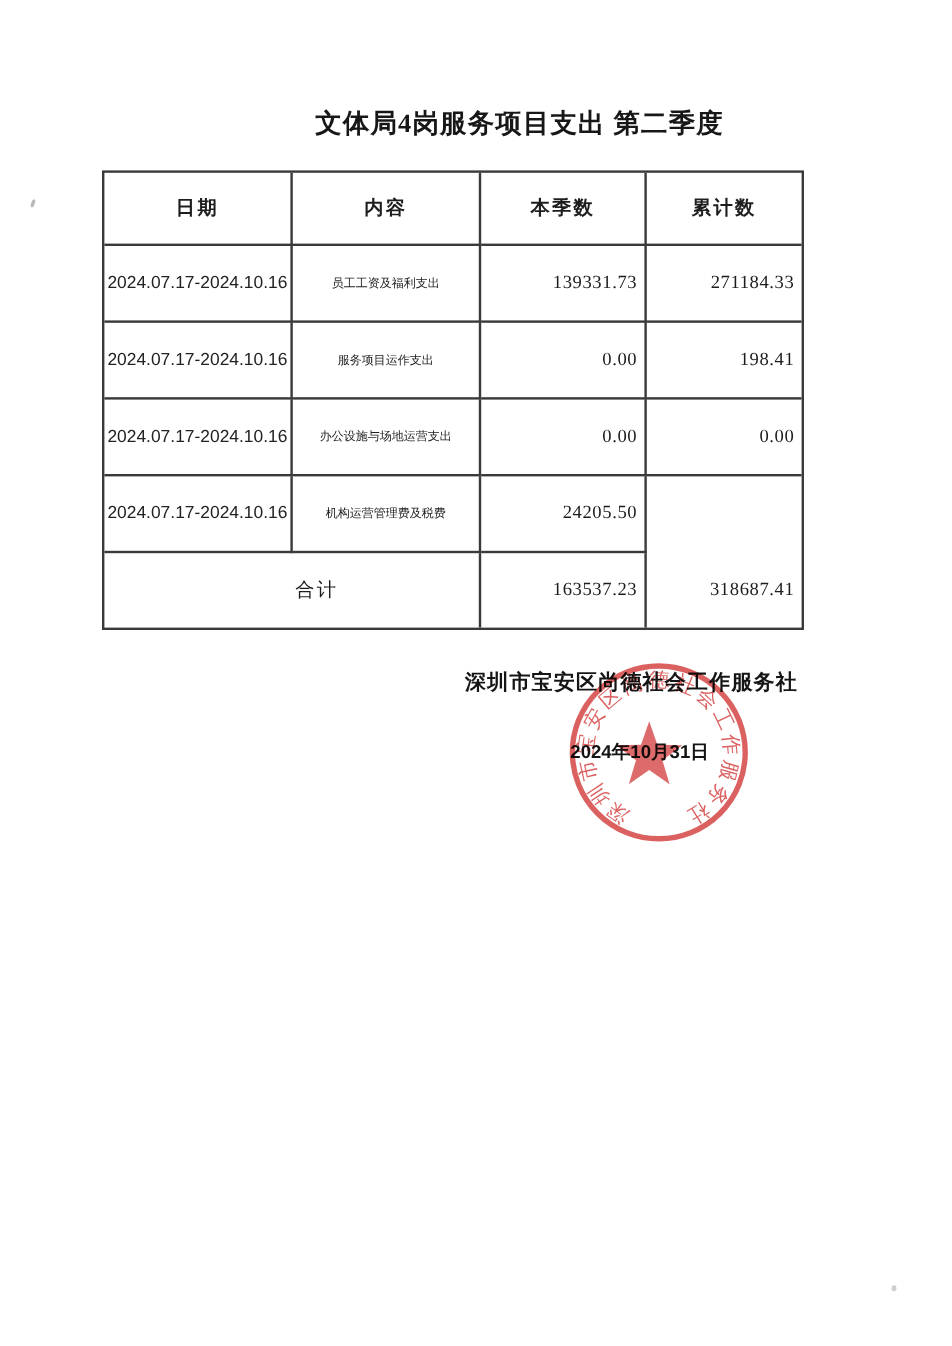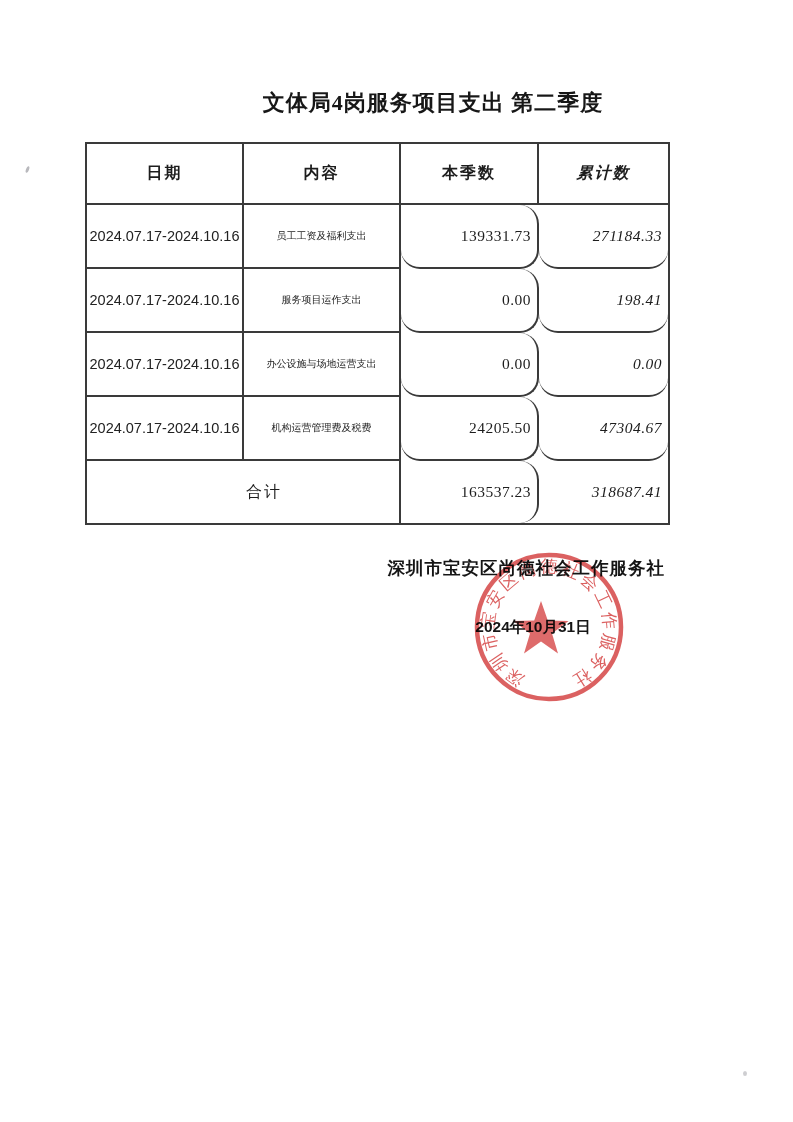--- a/index.html
+++ b/index.html
@@ -34,35 +34,34 @@
   .cell{
     border-right:2px solid #3a3a3a;
     border-bottom:2px solid #3a3a3a;
     display:flex;
     align-items:center;
     justify-content:center;
     font-size:15px;
     color:#1d1d1d;
     overflow:hidden;
   }
-  .cell.lastcol{border-right:none;font-style:italic;}
+  .cell.lastcol{border-right:none;}
   .cell.lastrow{border-bottom:none;margin-left:42px;}
   .cell.hdr{font-weight:bold;font-size:16px;letter-spacing:2px;}
   .cell.date{
     font-family:Liberation Sans, sans-serif;
     font-size:14.5px;
     letter-spacing:0;
     color:#222;
   }
   .cell.num{
     justify-content:flex-end;
     padding-right:6px;
     font-size:15.5px;
     letter-spacing:0.5px;
-    border-radius:19px;
   }
   .cell.content{font-size:10px;letter-spacing:0;}
   .cell.span2{grid-column:span 2;font-size:16px;letter-spacing:2px;}
   
   .org-line{
     position:absolute;
     top:556px;right:128px;
     font-size:17.5px;
     font-weight:bold;
     letter-spacing:1px;
@@ -113,21 +112,20 @@
     <div class="cell num lastcol">198.41</div>
 
     <div class="cell date">2024.07.17-2024.10.16</div>
     <div class="cell content">办公设施与场地运营支出</div>
     <div class="cell num">0.00</div>
     <div class="cell num lastcol">0.00</div>
 
     <div class="cell date">2024.07.17-2024.10.16</div>
     <div class="cell content">机构运营管理费及税费</div>
     <div class="cell num">24205.50</div>
-    <div class="cell num lastcol">47304.67</div>
 
     <div class="cell span2 lastrow">合计</div>
     <div class="cell num lastrow">163537.23</div>
     <div class="cell num lastcol lastrow">318687.41</div>
   </div>
 
   <div class="org-line">深圳市宝安区尚德社会工作服务社</div>
   <div class="date-line">2024年10月31日</div>
 
   <svg class="stamp" viewBox="0 0 164 164" xmlns="http://www.w3.org/2000/svg">

